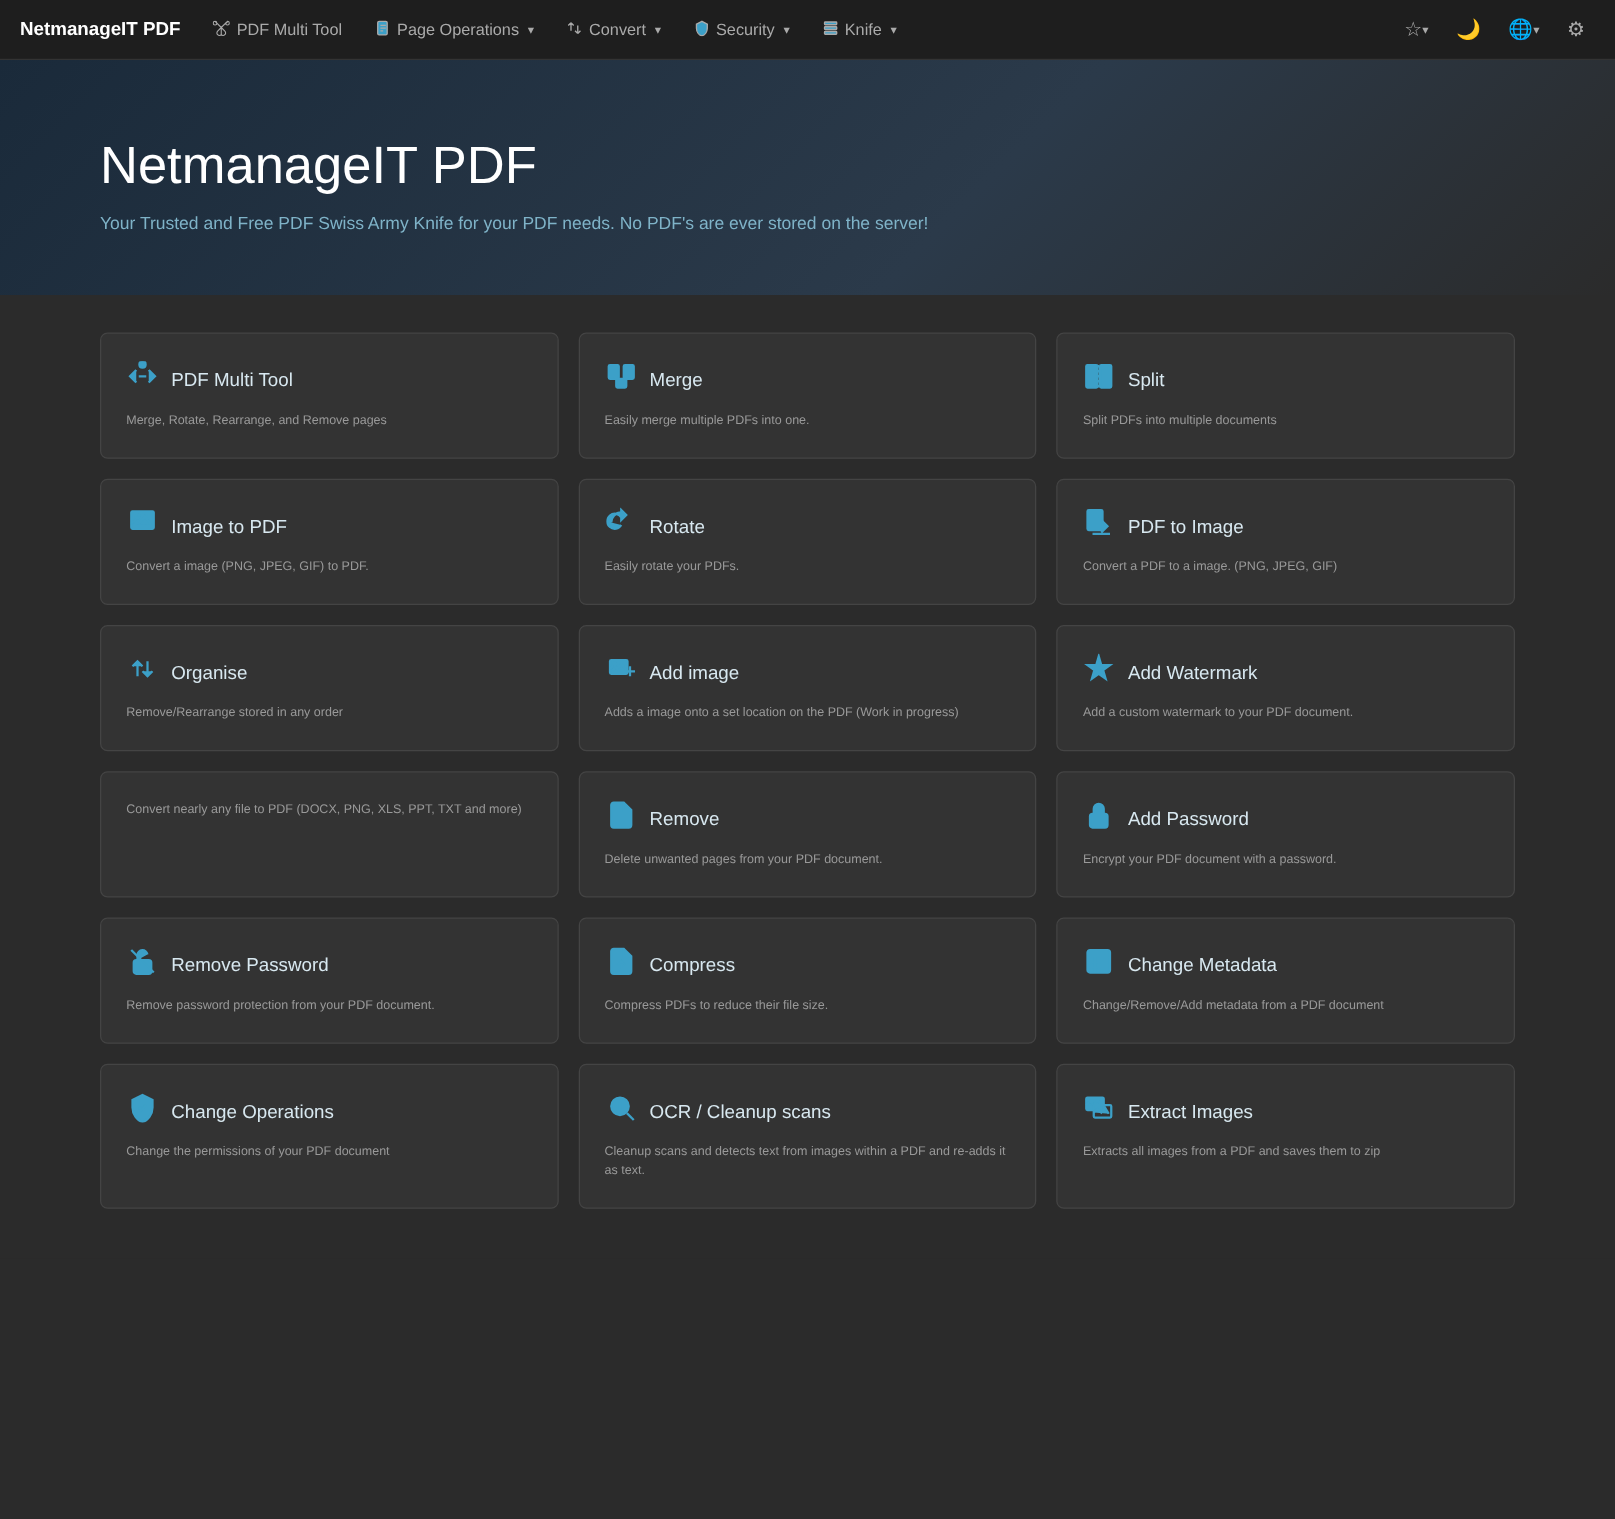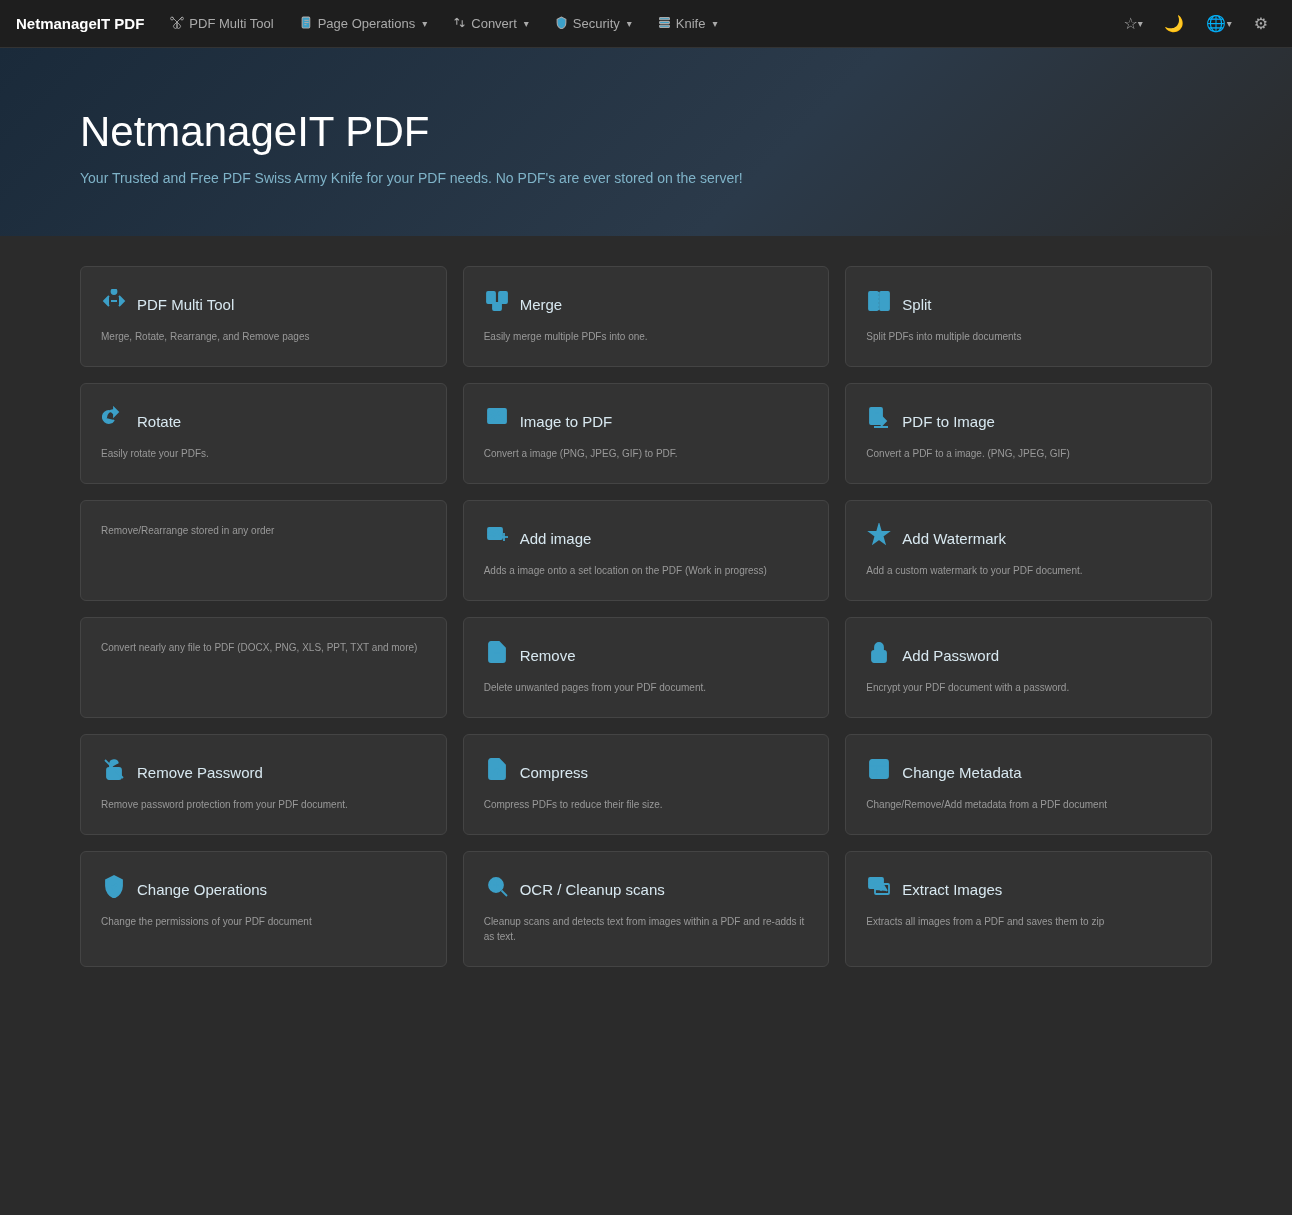--- a/index.html
+++ b/index.html
@@ -233,57 +233,68 @@
         </span>
         <span class="card-title">Split</span>
       </div>
       <p class="card-desc">Split PDFs into multiple documents</p>
     </div>
 
     <div class="card">
       <div class="card-header">
         <span class="card-icon">
           <svg width="24" height="24" viewBox="0 0 24 24" fill="none" stroke="#3ca0c8" stroke-width="1.8">
-              <path d="M4 12a8 8 0 018-8V2l4 4-4 4V8a6 6 0 100 6"></path>
-            </svg>
-        </span>
-        <span class="card-title">Rotate</span>
-      </div>
-      <p class="card-desc">Easily rotate your PDFs.</p>
-    </div>
-
-    <div class="card">
-      <div class="card-header">
-        <span class="card-icon">
-          <svg width="24" height="24" viewBox="0 0 24 24" fill="none" stroke="#3ca0c8" stroke-width="1.8">
               <rect x="3" y="3" width="18" height="14" rx="1"></rect>
               <path d="M3 13l4-4 3 3 4-5 5 7"></path>
               <circle cx="8" cy="7" r="1.5"></circle>
             </svg>
         </span>
         <span class="card-title">Image to PDF</span>
       </div>
       <p class="card-desc">Convert a image (PNG, JPEG, GIF) to PDF.</p>
     </div>
 
     <div class="card">
       <div class="card-header">
         <span class="card-icon">
           <svg width="24" height="24" viewBox="0 0 24 24" fill="none" stroke="#3ca0c8" stroke-width="1.8">
+              <path d="M4 12a8 8 0 018-8V2l4 4-4 4V8a6 6 0 100 6"></path>
+            </svg>
+        </span>
+        <span class="card-title">Rotate</span>
+      </div>
+      <p class="card-desc">Easily rotate your PDFs.</p>
+    </div>
+
+    <div class="card">
+      <div class="card-header">
+        <span class="card-icon">
+          <svg width="24" height="24" viewBox="0 0 24 24" fill="none" stroke="#3ca0c8" stroke-width="1.8">
               <rect x="3" y="2" width="12" height="16" rx="1"></rect>
               <path d="M7 21h14M14 10l5 5-5 5"></path>
               <line x1="8" y1="7" x2="12" y2="7"></line>
             </svg>
         </span>
         <span class="card-title">PDF to Image</span>
       </div>
       <p class="card-desc">Convert a PDF to a image. (PNG, JPEG, GIF)</p>
     </div>
 
     <div class="card">
+      <div class="card-header">
+        <span class="card-icon">
+          <svg width="24" height="24" viewBox="0 0 24 24" fill="none" stroke="#3ca0c8" stroke-width="1.8">
+              <line x1="8" y1="6" x2="8" y2="18"></line>
+              <polyline points="4 10 8 6 12 10"></polyline>
+              <polyline points="12 14 16 18 20 14"></polyline>
+              <line x1="16" y1="6" x2="16" y2="18"></line>
+            </svg>
+        </span>
+        <span class="card-title">Organise</span>
+      </div>
       <p class="card-desc">Remove/Rearrange stored in any order</p>
     </div>
 
     <div class="card">
       <div class="card-header">
         <span class="card-icon">
           <svg width="24" height="24" viewBox="0 0 24 24" fill="none" stroke="#3ca0c8" stroke-width="1.8">
               <rect x="3" y="5" width="14" height="11" rx="1"></rect>
               <path d="M3 12l3-3 3 3 3-4 4 5"></path>
               <circle cx="7" cy="8" r="1"></circle>

